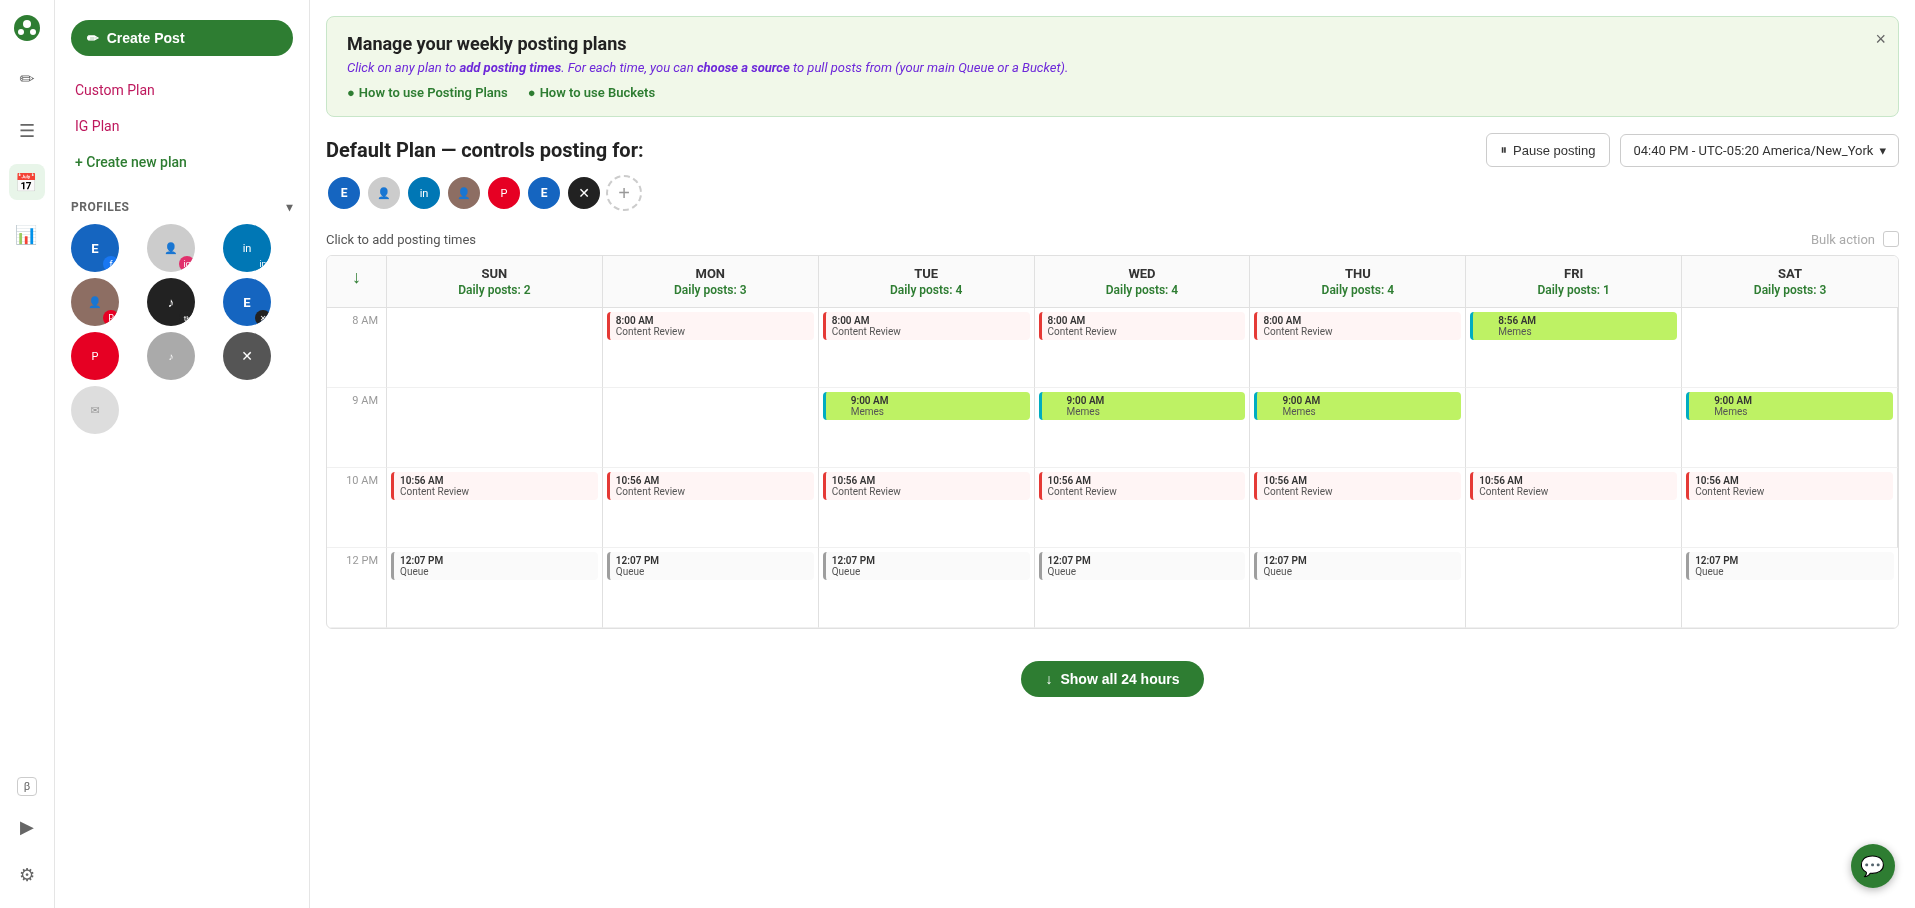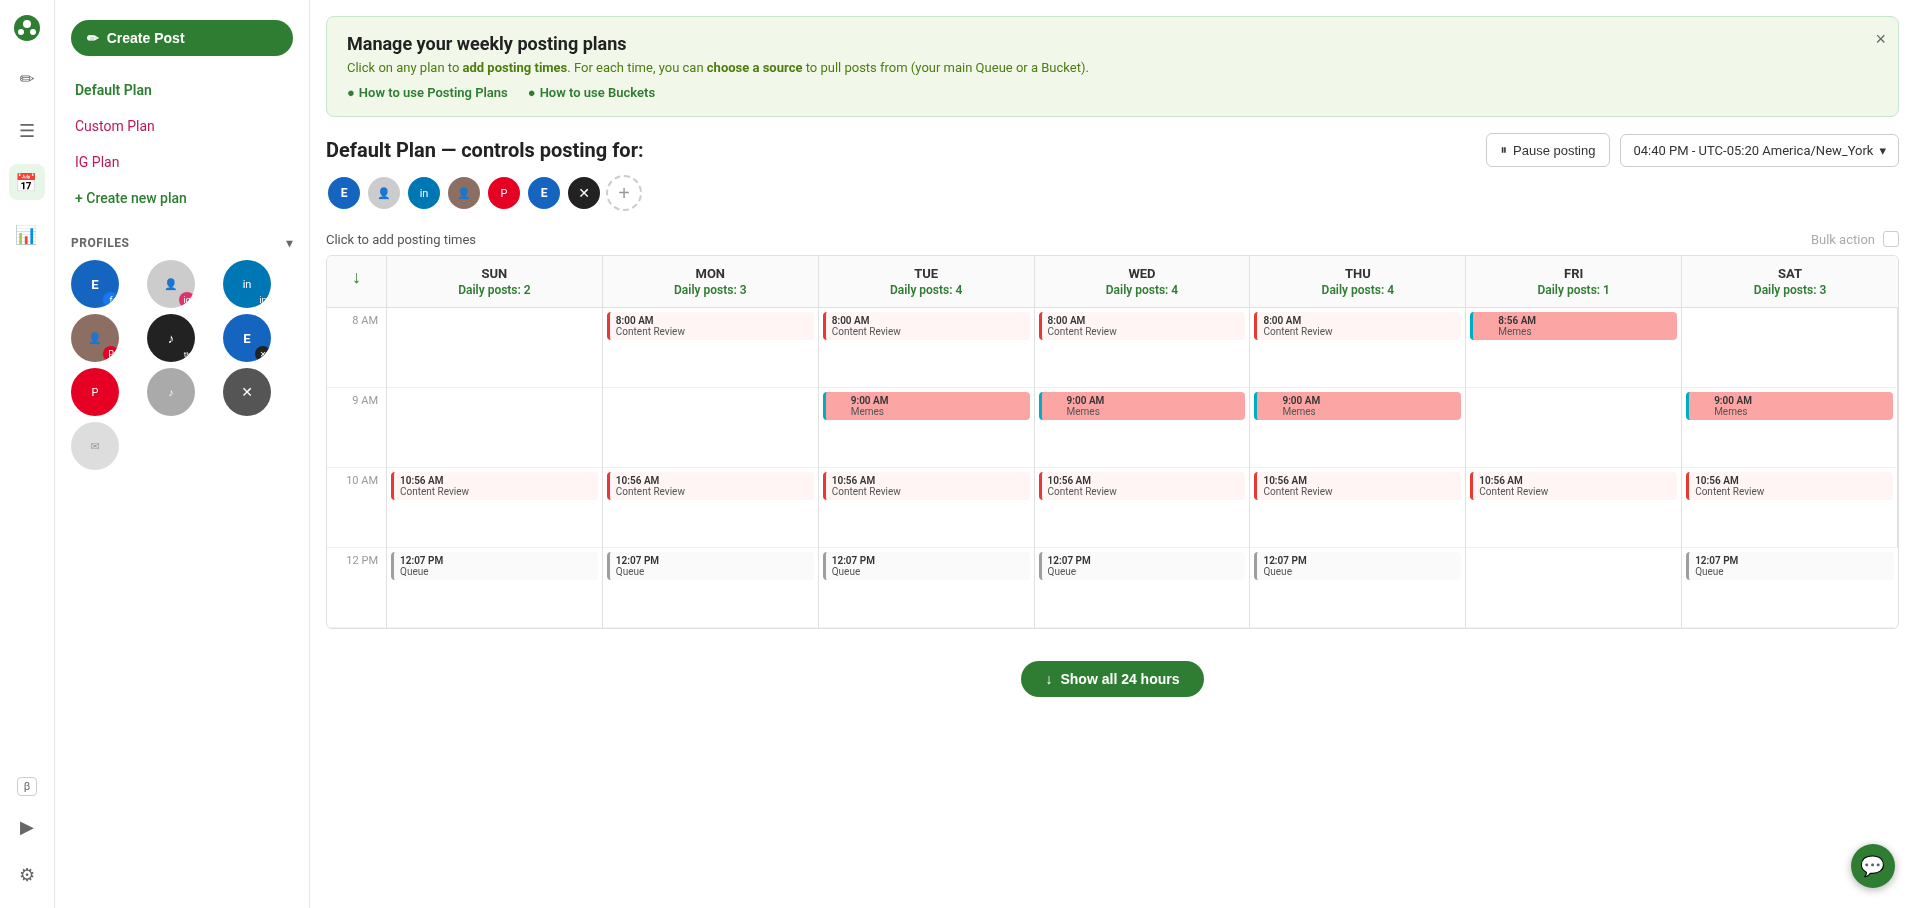--- a/index.html
+++ b/index.html
@@ -131,21 +131,21 @@
     
     .banner {
       background: #f1f8e9;
       border: 1px solid #c8e6c9;
       margin: 16px 16px 0;
       border-radius: 8px;
       padding: 16px 20px;
       position: relative;
     }
     .banner h2 { font-size: 18px; font-weight: 700; color: #222; margin-bottom: 6px; }
-    .banner p { font-size: 13px; color: #4d7c0f; }
+    .banner p { font-size: 13px; color: #6d28d9; font-style: italic; }
     .banner p strong { font-weight: 700; }
     .banner-links { display: flex; gap: 20px; margin-top: 10px; }
     .banner-link { font-size: 13px; color: #2e7d32; font-weight: 600; cursor: pointer; display: flex; align-items: center; gap: 4px; }
     .banner-close {
       position: absolute; top: 12px; right: 12px;
       cursor: pointer; color: #666; font-size: 18px; background: none; border: none;
     }
 
     
     .plan-header {
@@ -284,21 +284,21 @@
       padding: 3px 6px;
       font-size: 10px;
       margin-bottom: 2px;
       border-left: 3px solid;
       background: #fff;
       cursor: pointer;
     }
     .time-event .event-time { font-weight: 600; color: #333; }
     .time-event .event-label { color: #555; }
     .time-event.red { border-left-color: #e53935; background: #fff5f5; }
-    .time-event.teal { border-left-color: #00acc1; background: #fca5a5; padding-left: 25px; }
+    .time-event.teal { border-left-color: #00acc1; background: #bef264; padding-left: 25px; }
     .time-event.gray { border-left-color: #9e9e9e; background: #fafafa; }
 
     .show-all-btn {
       display: flex;
       align-items: center;
       justify-content: center;
       margin: 16px auto;
       background: #2e7d32;
       color: #fff;
       border: none;
@@ -361,21 +361,20 @@
   </div>
 </div>
 
 <div class="left-panel">
   <button class="create-post-btn">
     <span>✏</span>
     <span>Create Post</span>
   </button>
 
 
-  <div class="plan-nav-item active">Default Plan</div>
   <div class="plan-nav-item">Custom Plan</div>
   <div class="plan-nav-item">IG Plan</div>
   <div class="create-new-plan">+ Create new plan</div>
 
   <div class="profiles-section">
     <div class="profiles-header">
       <span>PROFILES</span>
       <span>▾</span>
     </div>
     <div class="profiles-grid">

